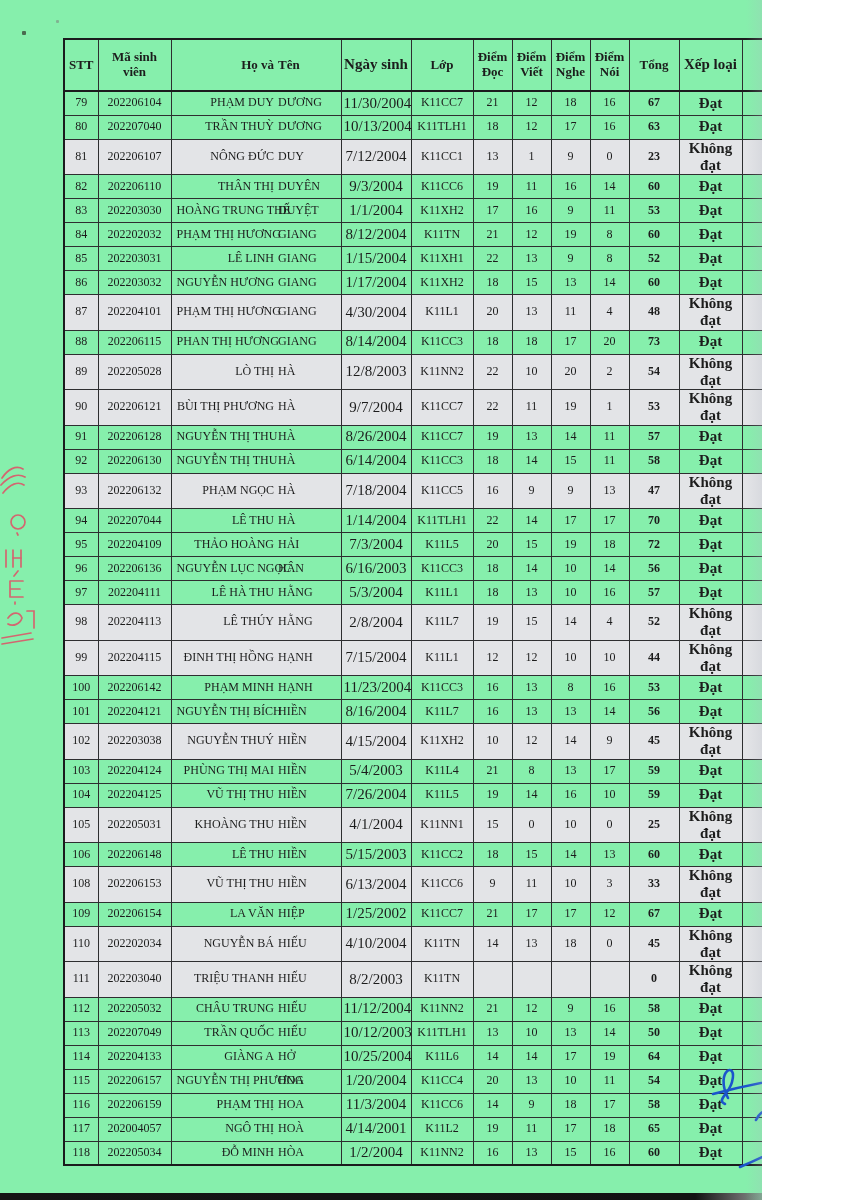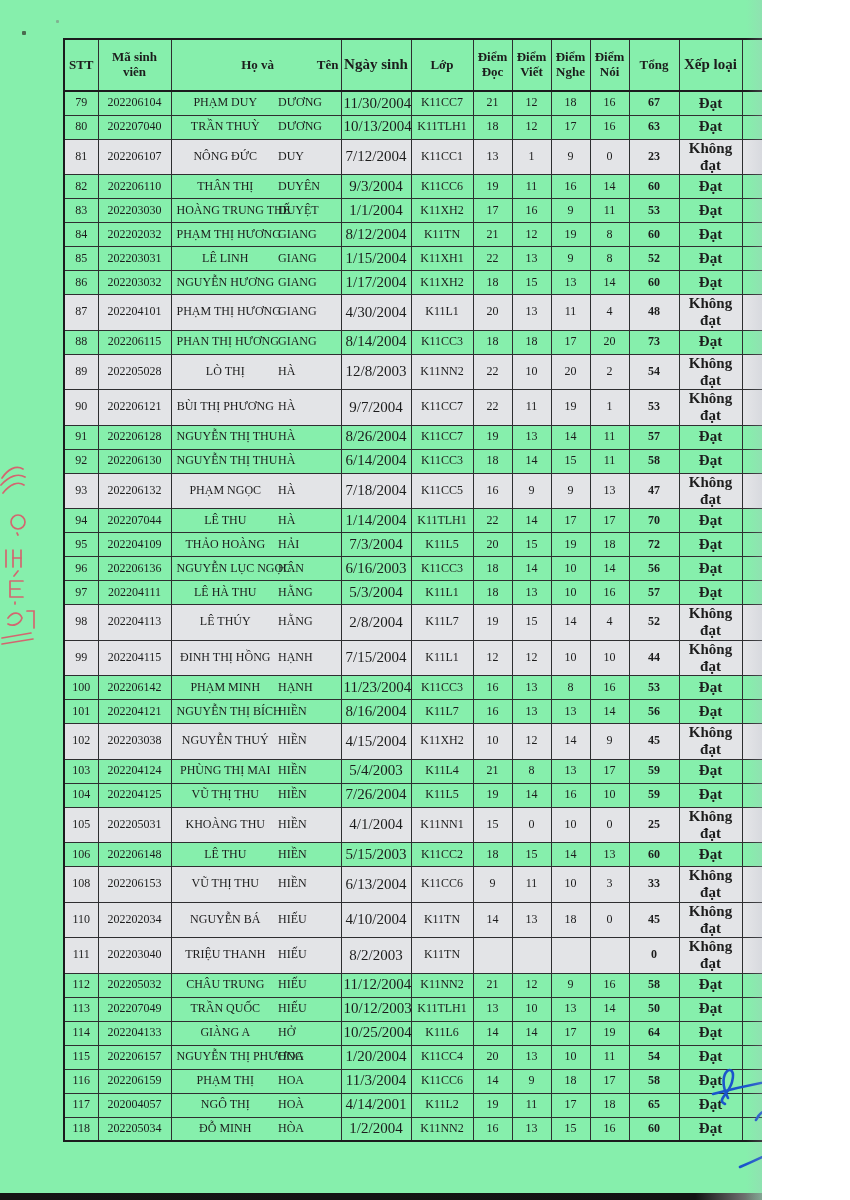--- a/index.html
+++ b/index.html
@@ -40,24 +40,24 @@
     overflow: visible;
   }
   .results-table { border: 2px solid #1b1b1d; }
   .results-table thead th {
     height: 52px;
     font-weight: bold;
     font-size: 13px;
     border-bottom: 2px solid #1b1b1d;
   }
   .results-table tbody td { height: 24px; }
-  .results-table .col-ho { text-align: center; padding-left: 5px; white-space: nowrap; }
+  .results-table .col-ho { text-align: right; padding-left: 5px; white-space: nowrap; }
   .results-table .col-ten { text-align: left; padding-left: 2px; border-left: hidden; white-space: nowrap; }
   .results-table th.col-ho { text-align: right; padding-left: 10px; }
-  .results-table th.col-ten { text-align: right; }
+  .results-table th.col-ten { text-align: left; }
   .results-table .col-tong { font-weight: bold; }
   .results-table .col-xep_loai { font-weight: bold; font-size: 15px; }
   .results-table .col-ngay_sinh { font-size: 15px; }
   .results-table .col-ghi_chu { font-size: 12px; padding-left: 44px; }
   .results-table tr.shaded td { background: #e3e4e7; }
 
   .red-stamp { position: absolute; left: 0px; top: 450px; pointer-events: none; }
   .signature { position: absolute; left: 668px; top: 1058px; pointer-events: none; }
 
   .scan-bar-bottom {
@@ -535,20 +535,35 @@
           <td class="col-ngay_sinh">6/13/2004</td>
           <td class="col-lop">K11CC6</td>
           <td class="col-doc">9</td>
           <td class="col-viet">11</td>
           <td class="col-nghe">10</td>
           <td class="col-noi">3</td>
           <td class="col-tong">33</td>
           <td class="col-xep_loai">Không đạt</td>
           <td class="col-ghi_chu"></td>
         </tr>
+        <tr>
+          <td class="col-stt">109</td>
+          <td class="col-msv">202206154</td>
+          <td class="col-ho">LA VĂN</td>
+          <td class="col-ten">HIỆP</td>
+          <td class="col-ngay_sinh">1/25/2002</td>
+          <td class="col-lop">K11CC7</td>
+          <td class="col-doc">21</td>
+          <td class="col-viet">17</td>
+          <td class="col-nghe">17</td>
+          <td class="col-noi">12</td>
+          <td class="col-tong">67</td>
+          <td class="col-xep_loai">Đạt</td>
+          <td class="col-ghi_chu"></td>
+        </tr>
         <tr class="shaded">
           <td class="col-stt">110</td>
           <td class="col-msv">202202034</td>
           <td class="col-ho">NGUYỄN BÁ</td>
           <td class="col-ten">HIẾU</td>
           <td class="col-ngay_sinh">4/10/2004</td>
           <td class="col-lop">K11TN</td>
           <td class="col-doc">14</td>
           <td class="col-viet">13</td>
           <td class="col-nghe">18</td>

